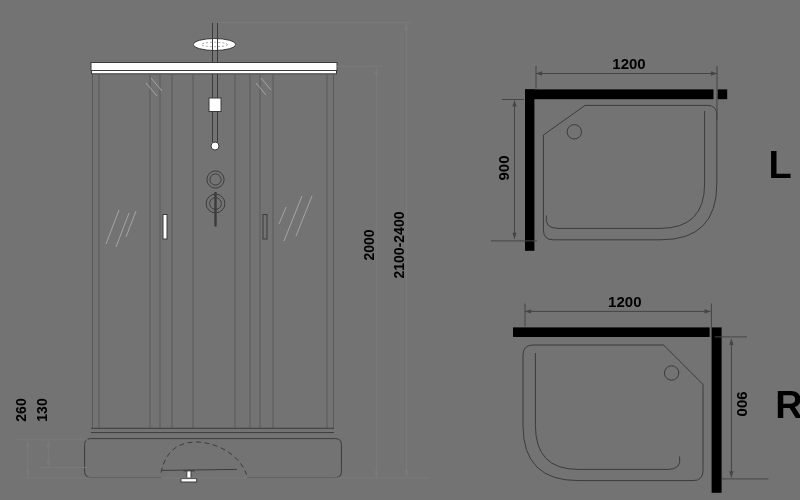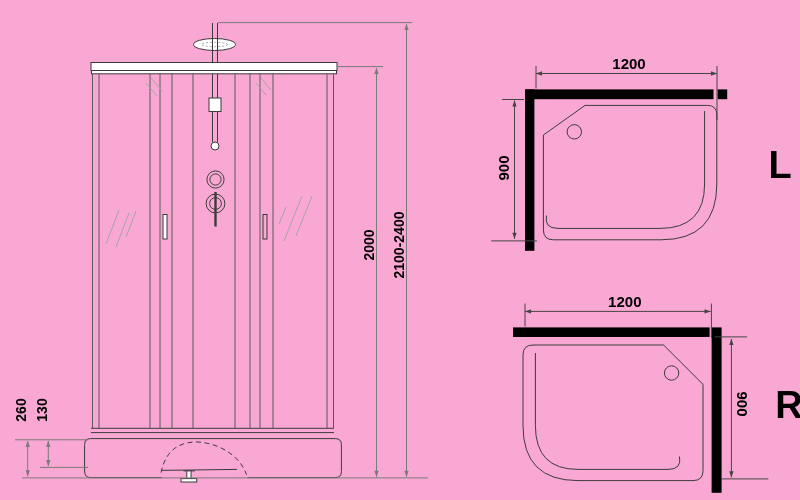--- a/index.html
+++ b/index.html
@@ -1,16 +1,16 @@
 <!DOCTYPE html>
 <html><head>
 <meta charset="utf-8">
 <style>
   html,body{margin:0;padding:0;background:#fff;}
-  #stage{position:relative;width:800px;height:500px;background:#f9a8d4;overflow:hidden;}
+  #stage{position:relative;width:800px;height:500px;background:#737373;overflow:hidden;}
   svg{display:block;}
   text{font-family:"Liberation Sans", sans-serif;font-weight:bold;fill:#000;}
   .dimtxt{font-size:14px;}
   .dimtxt2{font-size:15px;}
   .viewletter{font-size:38px;}
   .struct{stroke:#3b3b3b;stroke-width:1;fill:none;}
   .panel{stroke:#5a5a5a;stroke-width:1;fill:none;}
   .refl{stroke:#a5a5a5;stroke-width:1;fill:none;}
   .dimg{stroke:#7a7a7a;stroke-width:1;fill:none;}
   .dimd{stroke:#454545;stroke-width:1;fill:none;}

